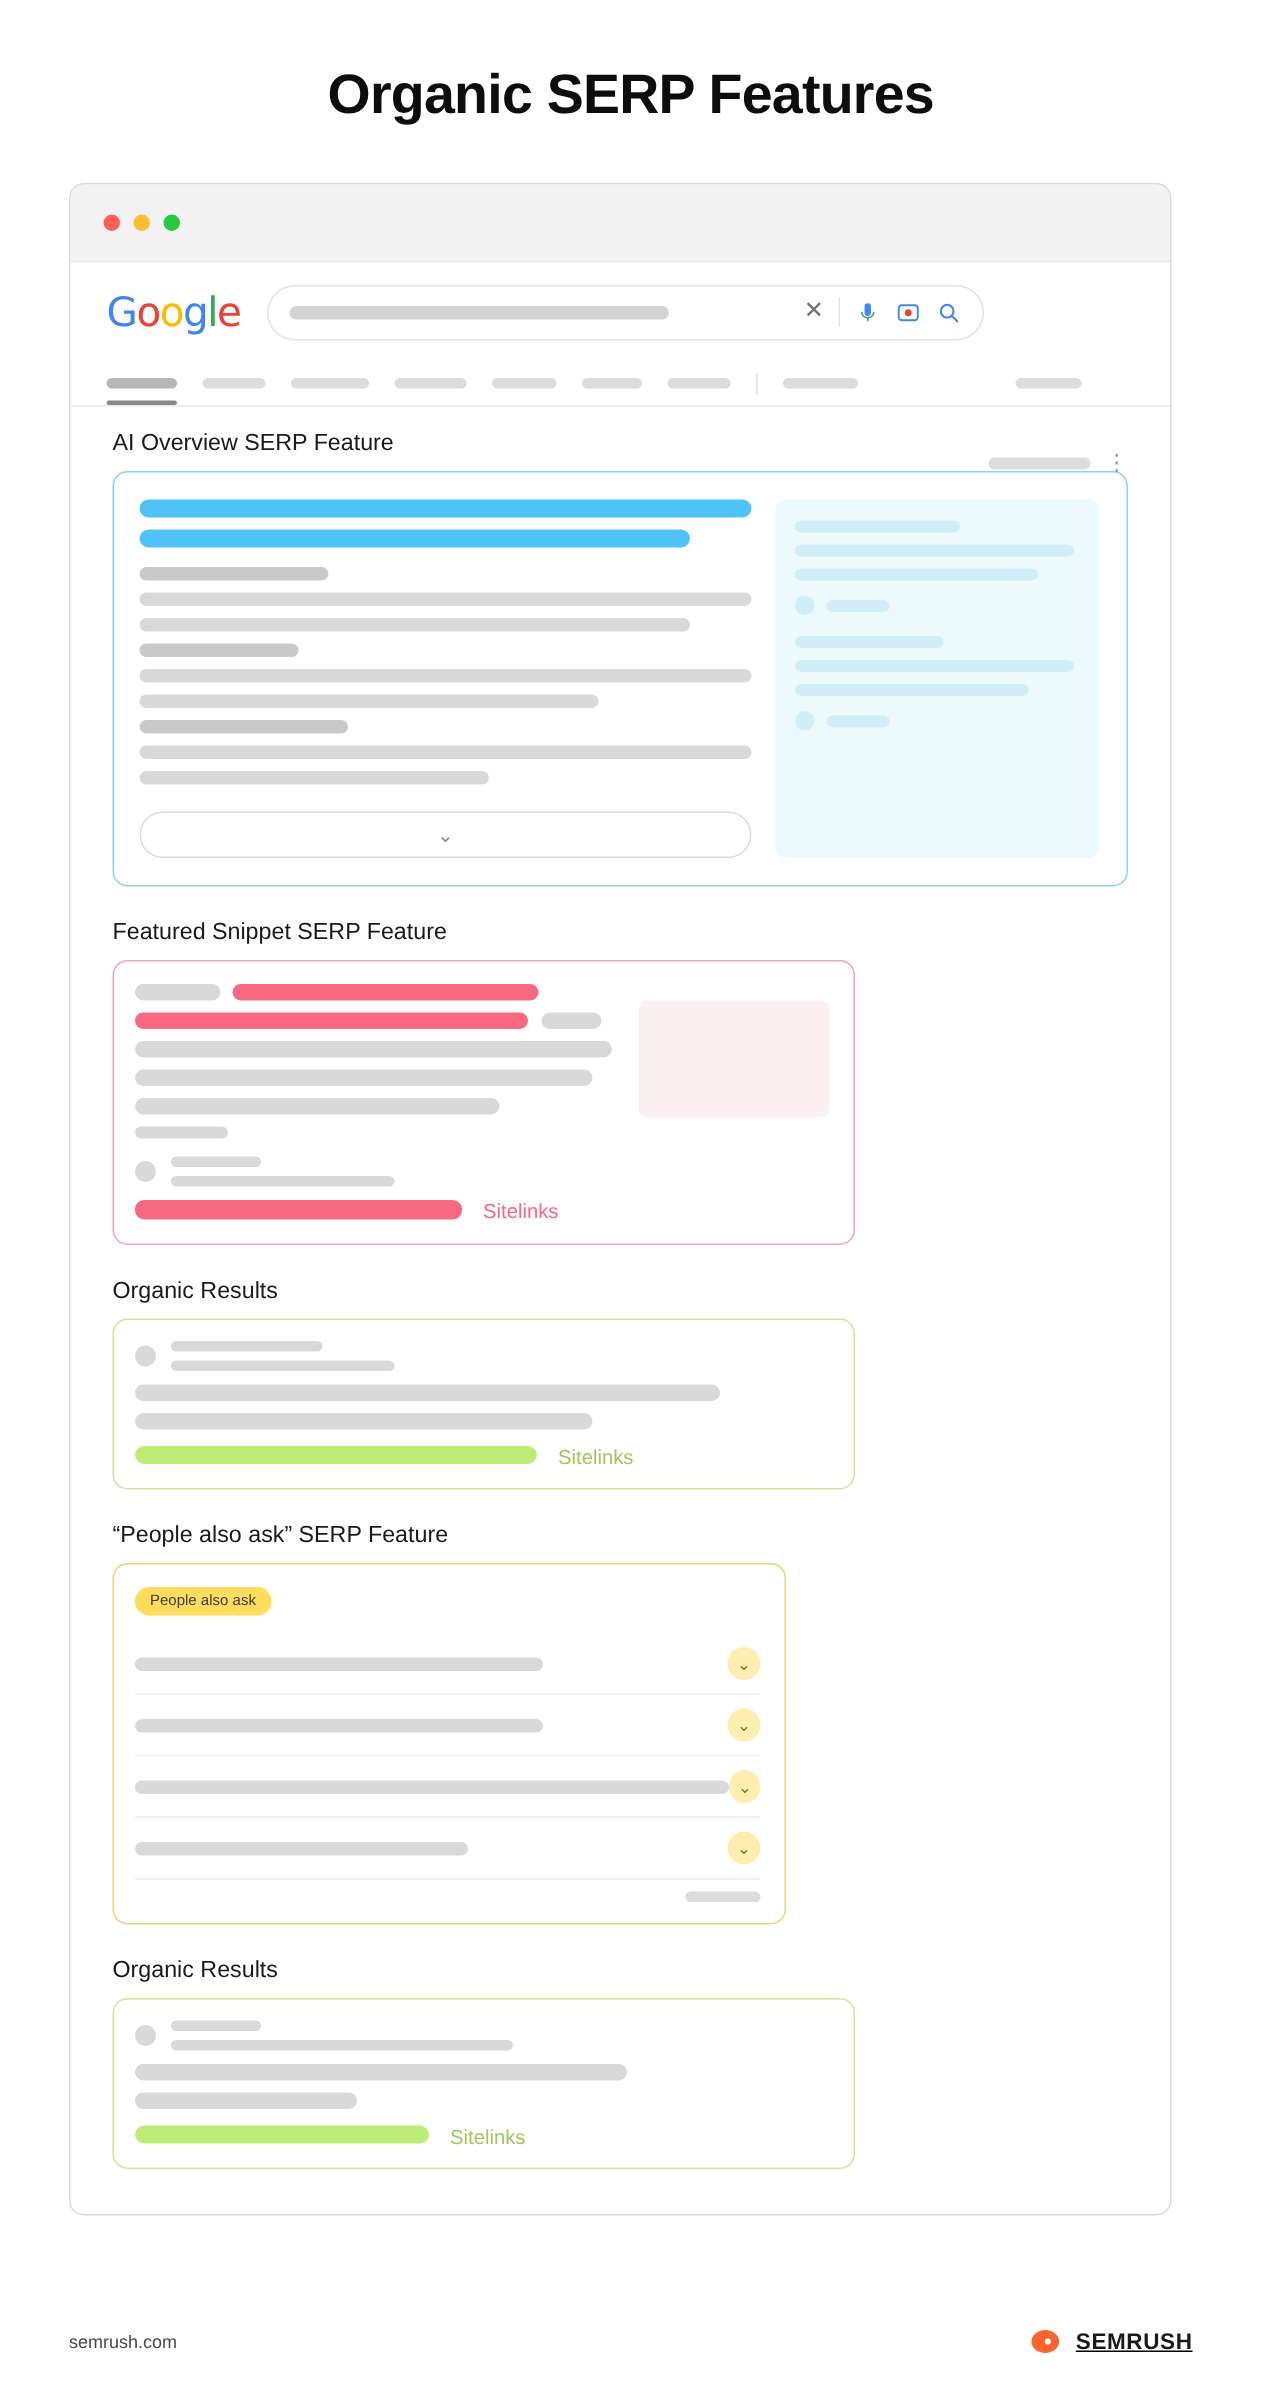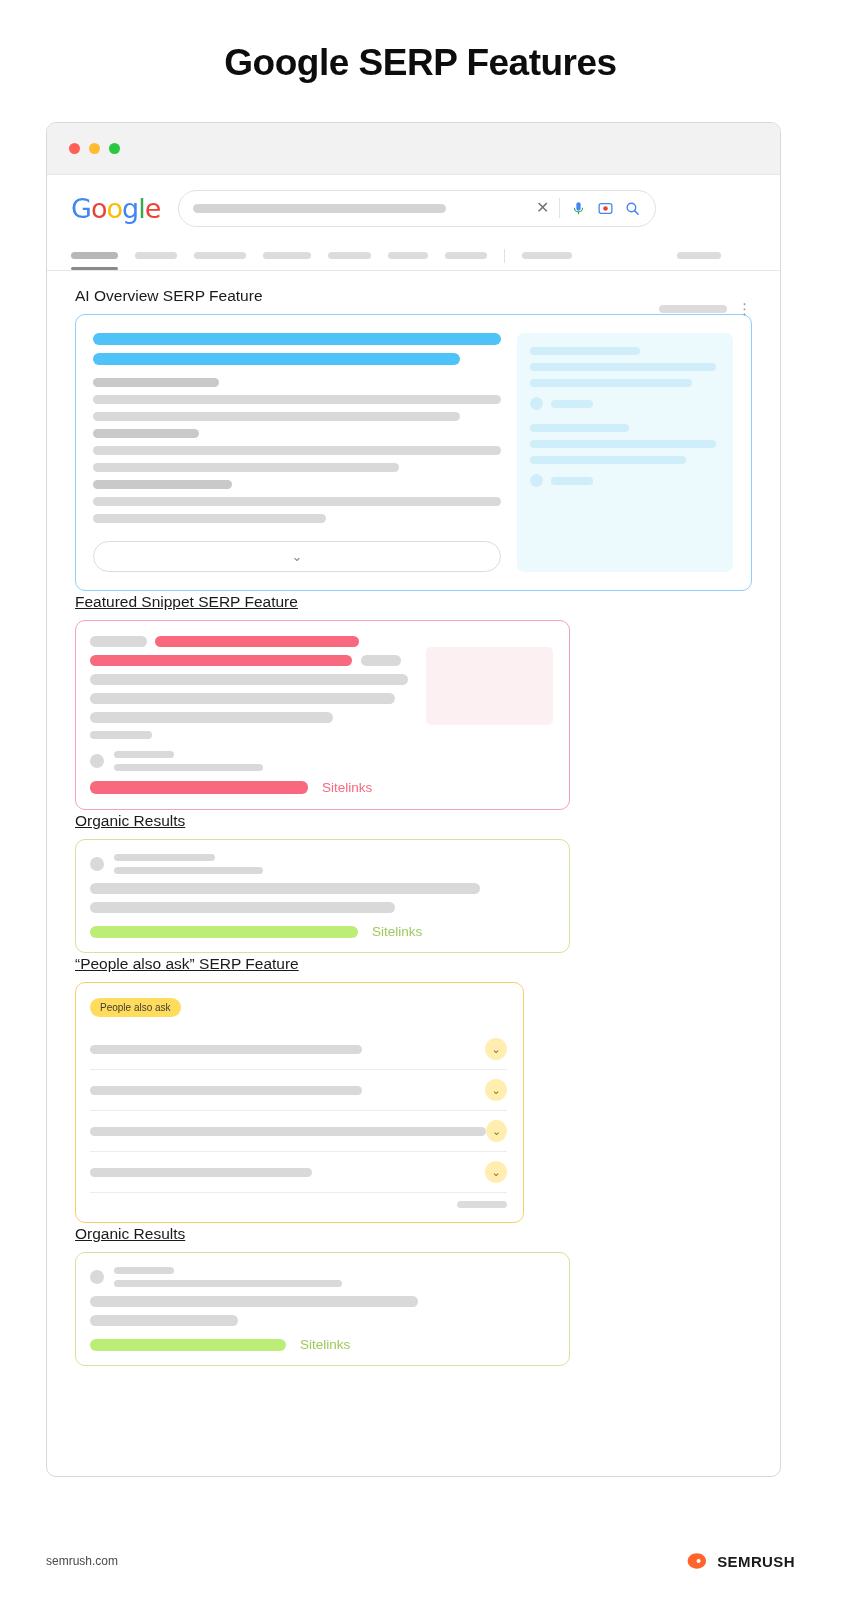--- a/index.html
+++ b/index.html
@@ -105,21 +105,21 @@
   .nav-div { width: 1px; height: 14px; background: #e0e0e0; }
 
   
   .content { padding: 16px 28px 0 28px; }
   .sec-label {
     font-size: 15.5px;
     color: #1a1a1a;
     margin: 0 0 9px 0;
     font-weight: 400;
   }
-  .sec-label.gap-top { margin-top: 2px; text-decoration: underline; }
+  .sec-label.gap-top { margin-top: 22px; }
 
   .bar { border-radius: 6px; height: 9px; background: #d9d9d9; }
   .bar.tall { height: 11px; }
 
   
   .ai-head {
     display: flex; align-items: flex-end; justify-content: space-between;
   }
   .ai-head-right { display:flex; align-items:center; gap:10px; }
   .ai-head-pill { width: 68px; height: 8px; border-radius: 4px; background: #dcdcdc; }
@@ -164,21 +164,21 @@
     position: relative;
   }
   .pink-bar { background:#f8687f; border-radius:6px; height:11px; }
   .fs-row1 { display:flex; align-items:center; gap:8px; margin-bottom:8px; }
   .fs-row2 { display:flex; align-items:center; gap:9px; margin-bottom:8px; }
   .fs-thumb {
     position:absolute; right:16px; top:26px;
     width:127px; height:78px; background:#fdf0f3; border-radius:5px;
   }
   .sitelink-label { font-size: 13.5px; }
-  .sitelink-row { display:flex; align-items:center; gap:14px; margin-top:9px; }
+  .sitelink-row { display:flex; align-items:flex-start; gap:14px; margin-top:9px; }
 
   
   .org-box {
     width: 495px;
     border: 1px solid #cde79a;
     border-radius: 10px;
     padding: 14px 16px 13px 14px;
   }
   .green-bar { background:#bced76; border-radius:6px; height:12px; }
   .avatar-row { display:flex; align-items:center; gap:10px; margin-bottom:9px; }
@@ -213,29 +213,29 @@
     font-size: 11px;
   }
   .paa-tail { height:7px; width:50px; border-radius:4px; background:#dcdcdc; margin:8px 0 0 auto; }
 
   
   .footer {
     position:absolute; left:46px; right:46px; bottom:30px;
     display:flex; align-items:center; justify-content:space-between;
   }
   .footer-text { font-size: 12px; color:#4a4a4a; }
-  .semrush { display:flex; align-items:center; gap:9px; }
+  .semrush { display:flex; align-items:center; gap:9px;text-decoration:underline; }
   .semrush-name { font-size: 15px; font-weight: bold; letter-spacing:0.4px; color:#1a1a1a; }
 </style>
 </head>
 <body>
 
 <div class="page">
 
-  <h1 class="title">Google SERP Features</h1>
+  <h1 class="title">Organic SERP Features</h1>
 
   <div class="browser">
 
     <div class="browser-bar">
       <span class="dot red"></span>
       <span class="dot amber"></span>
       <span class="dot green"></span>
     </div>
 
     <div class="search-row">

